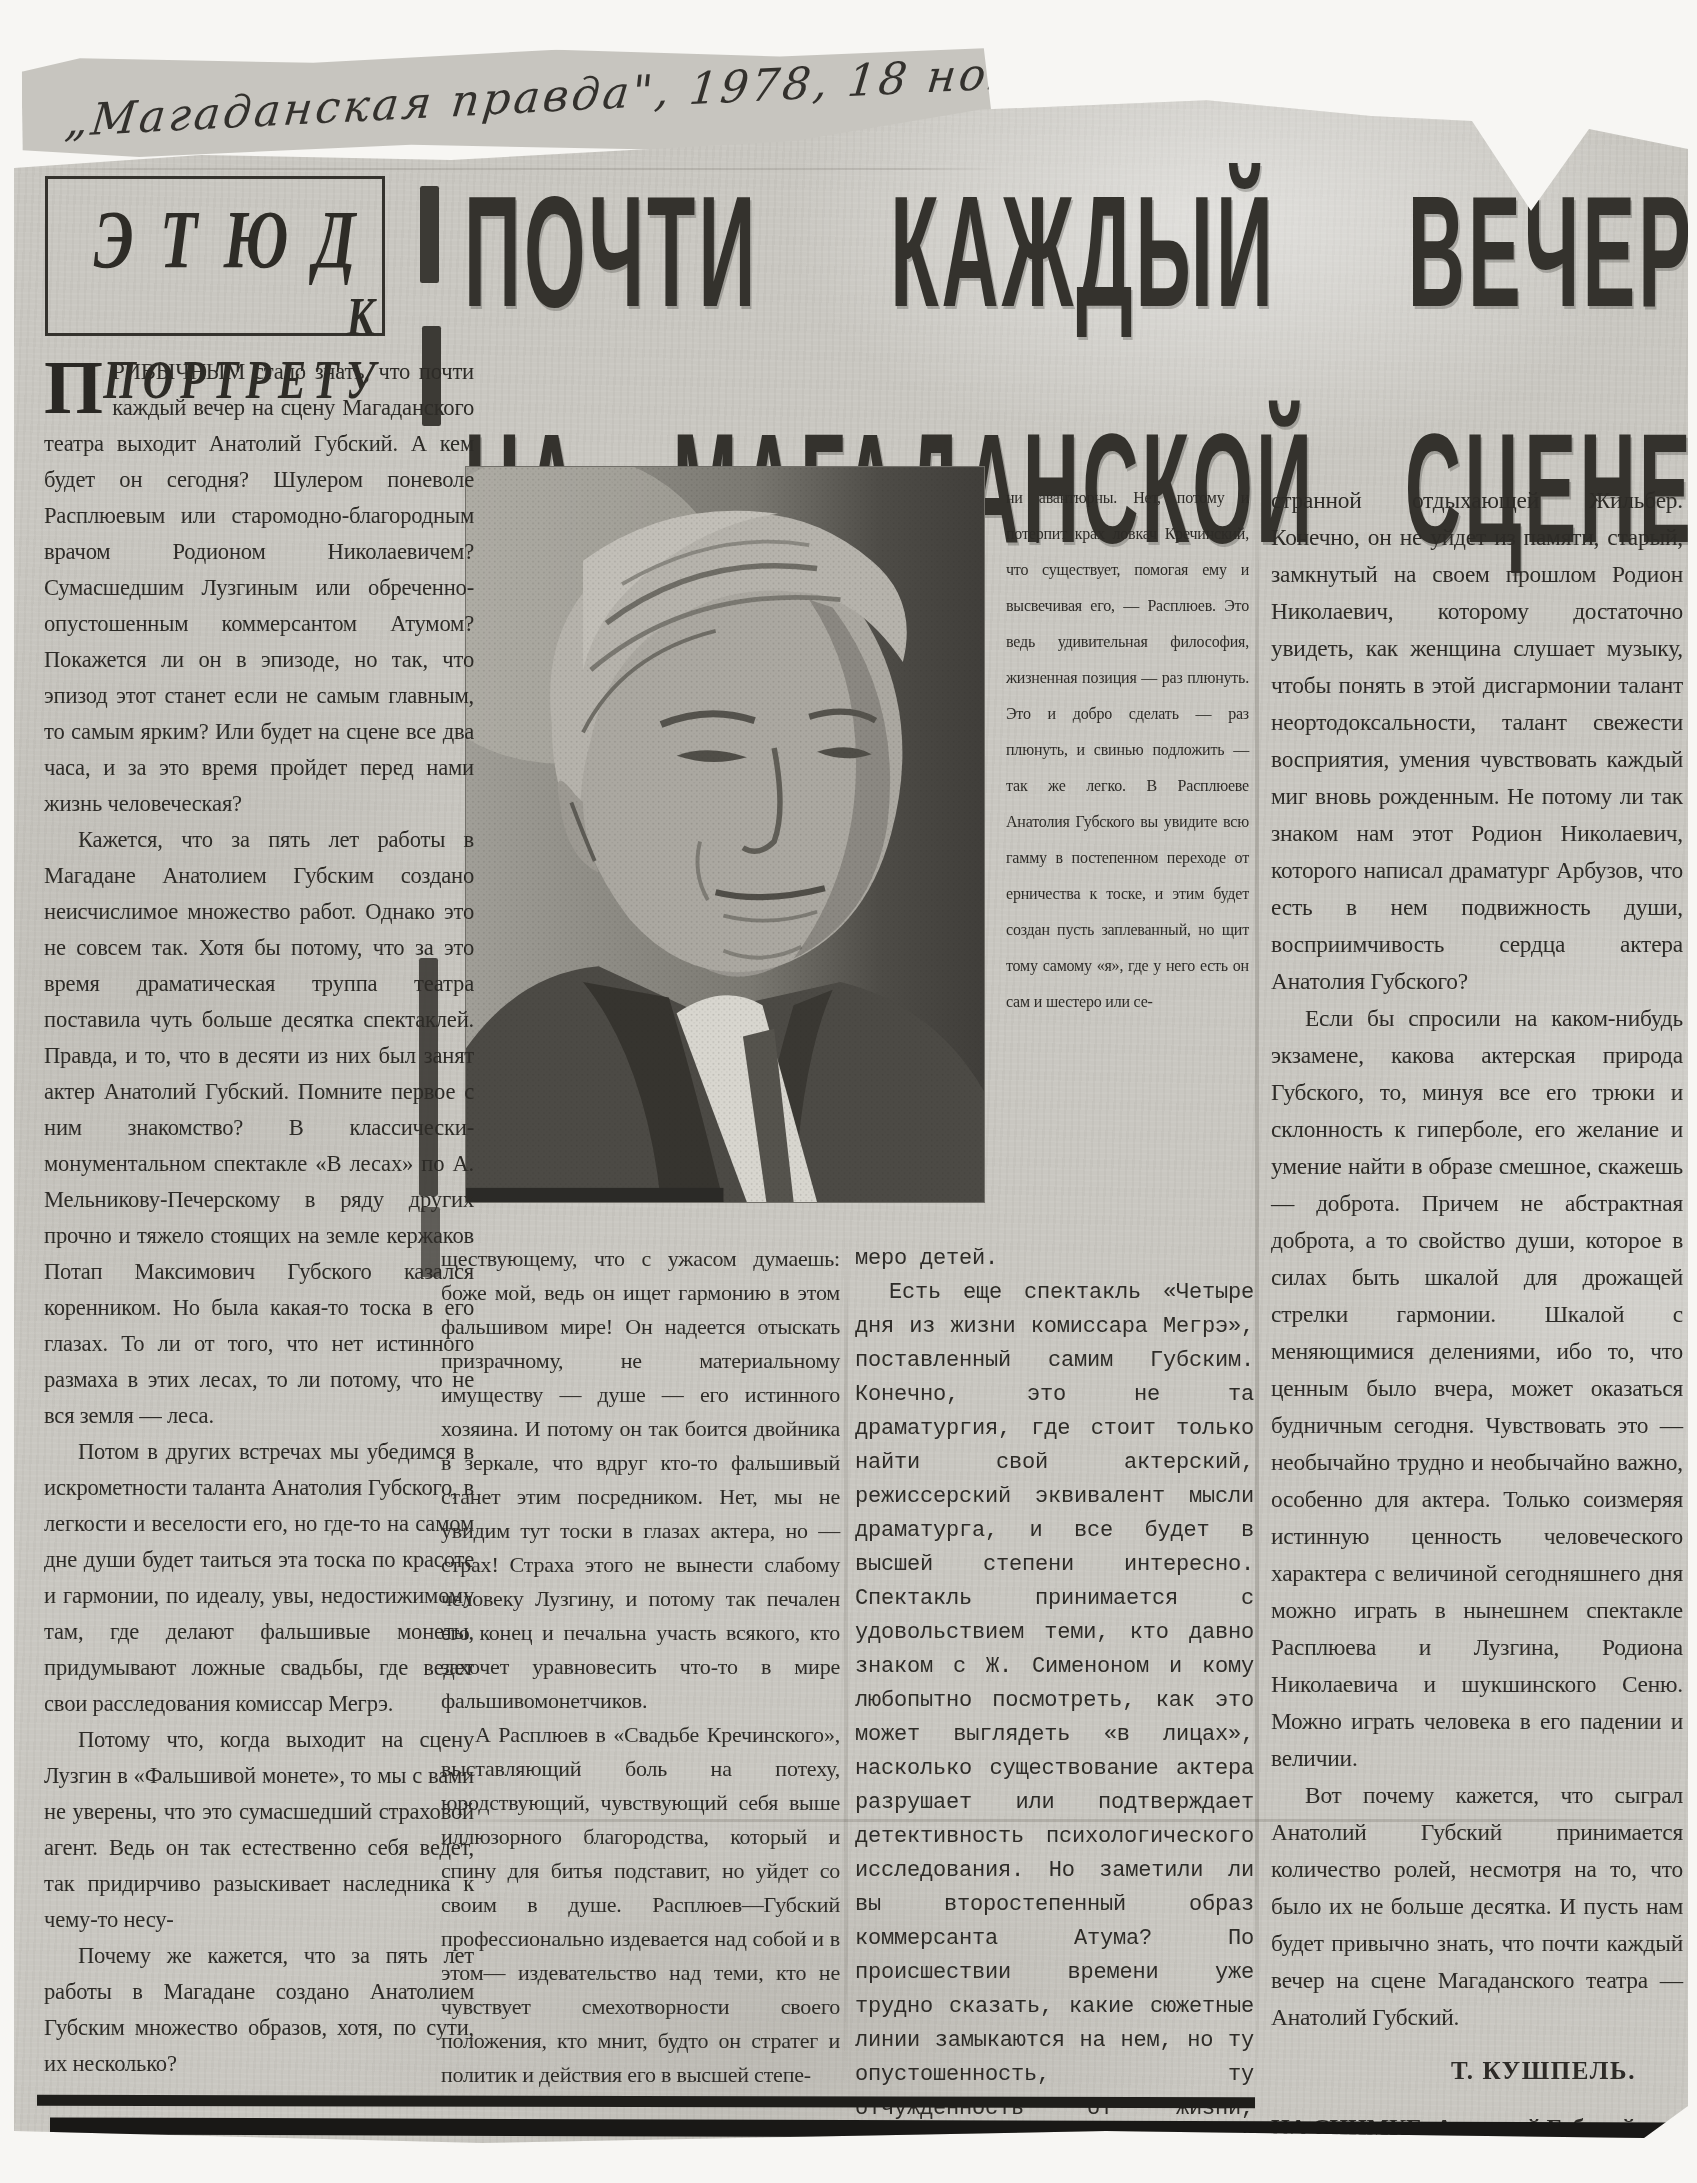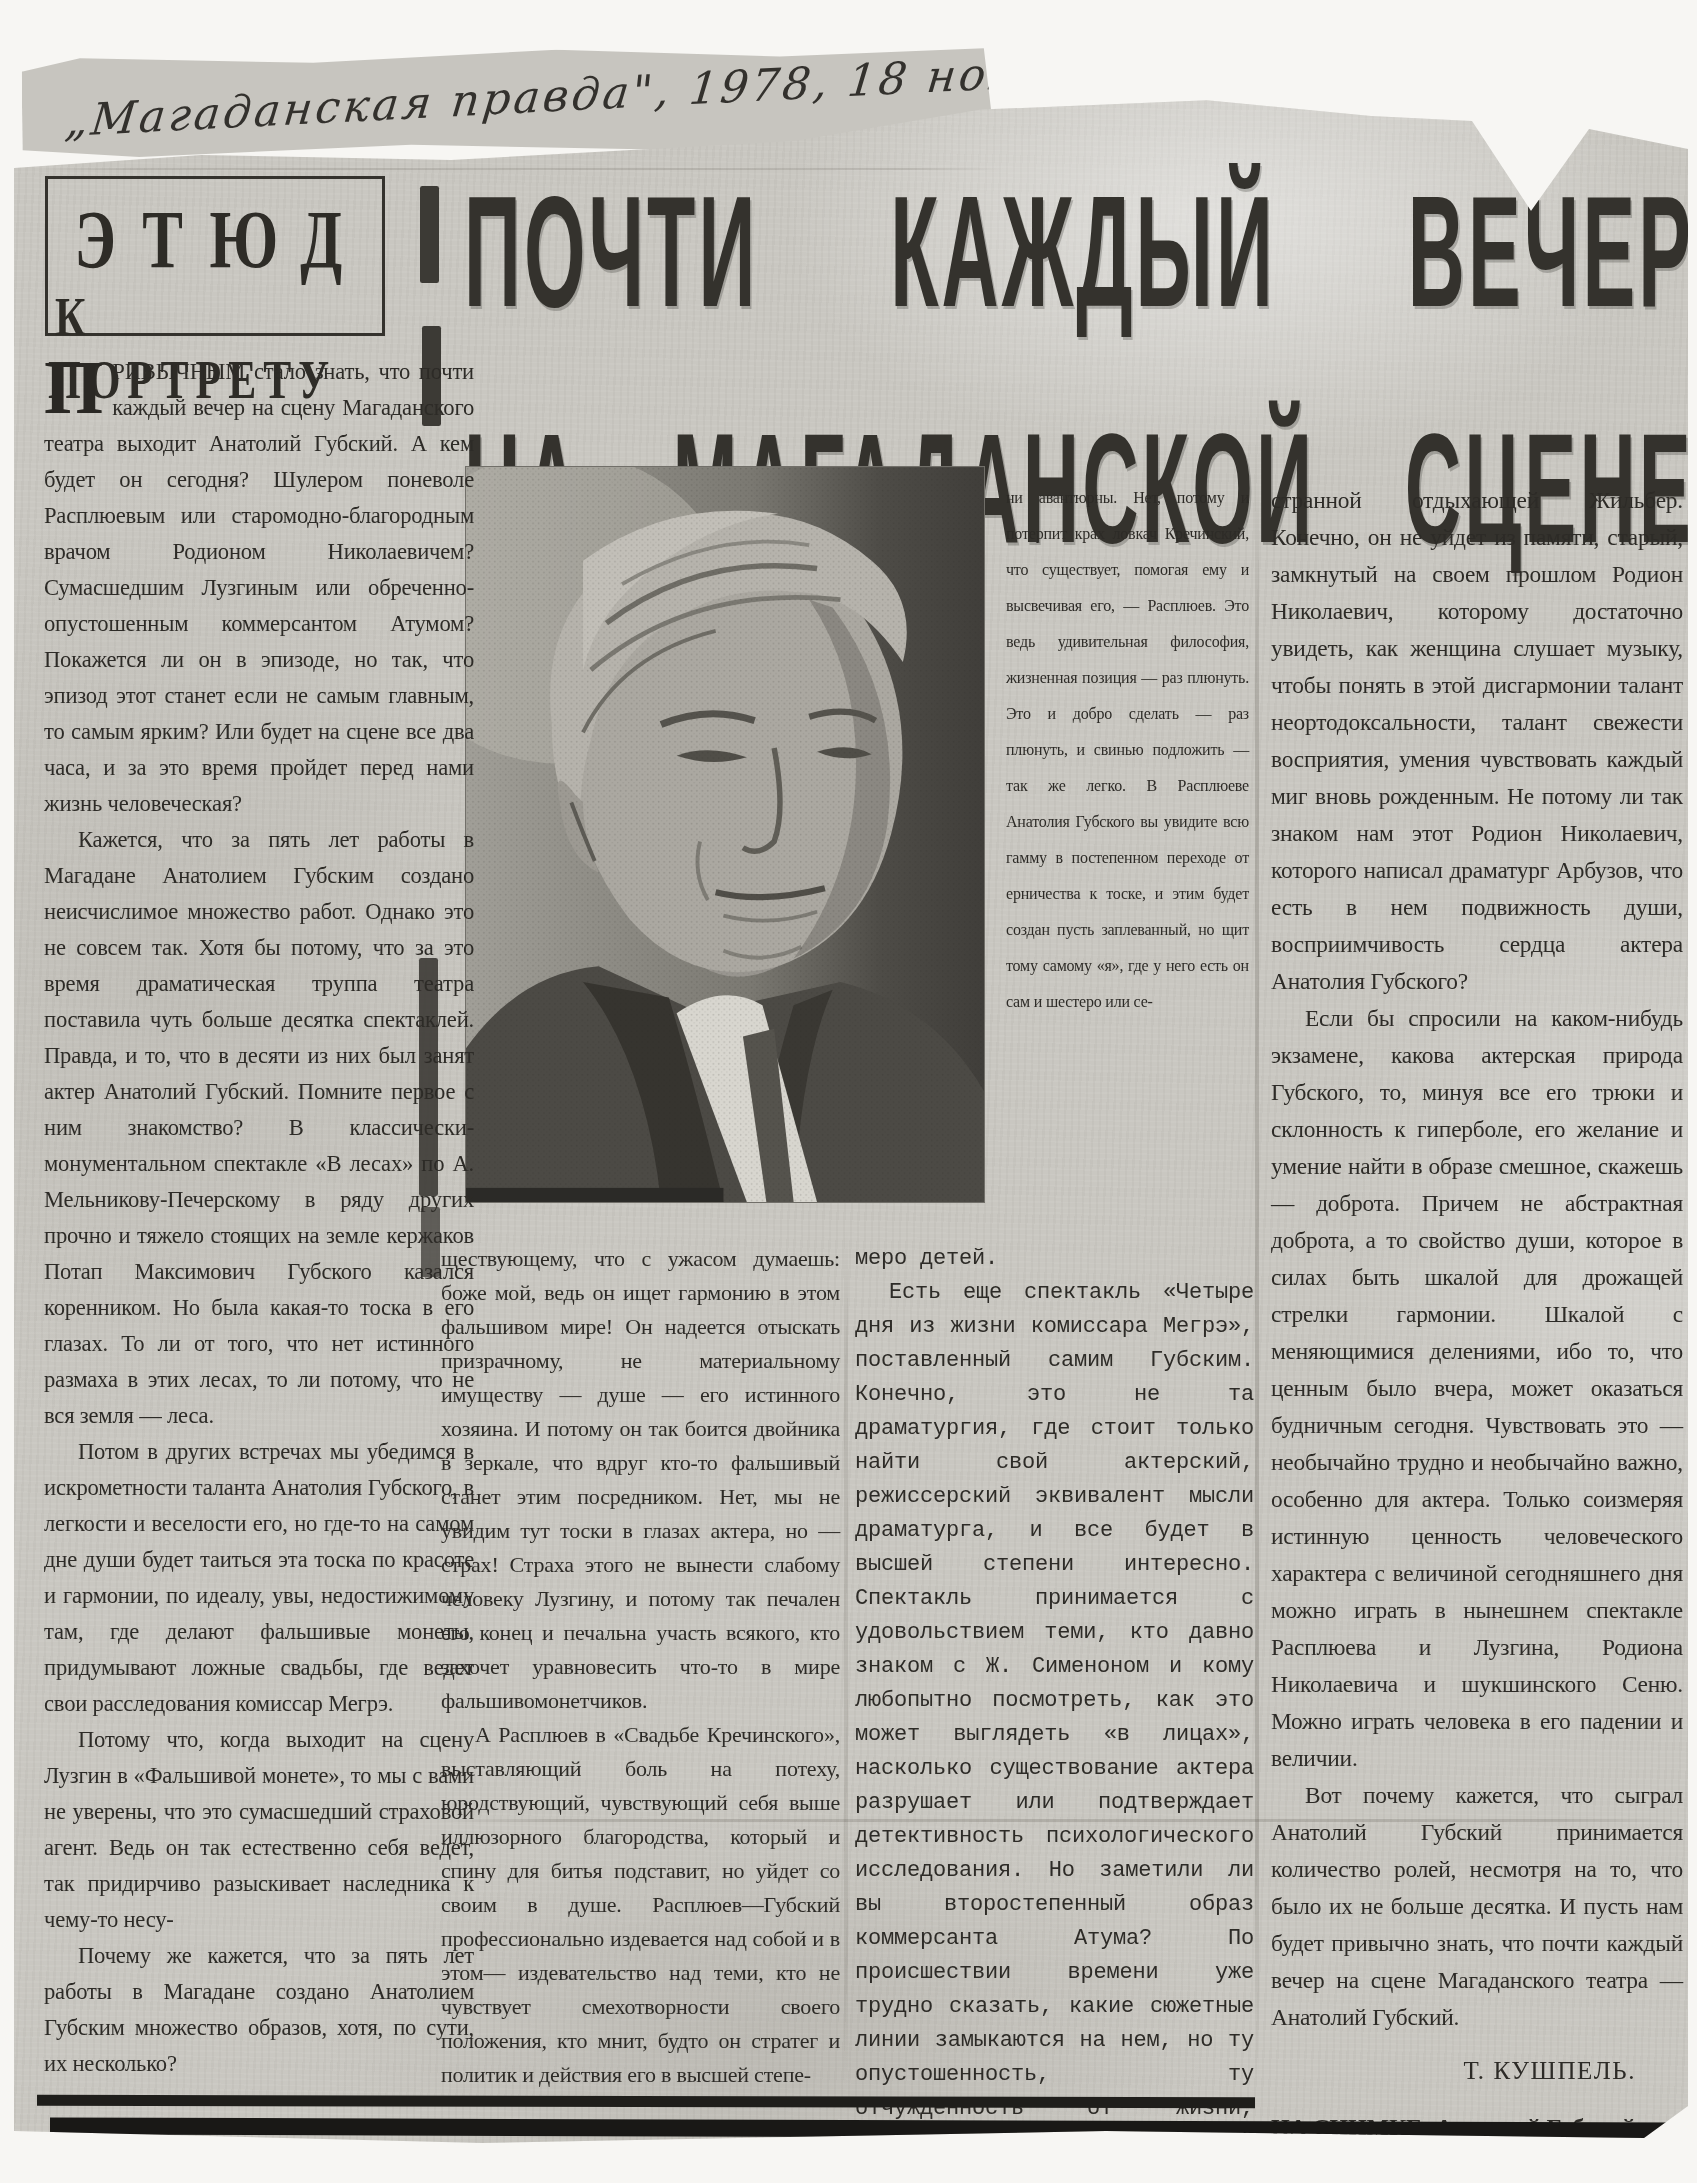--- a/index.html
+++ b/index.html
@@ -20,21 +20,21 @@
           radial-gradient(ellipse 624px 312px at 45% 94%, rgba(108,103,94,.14), transparent 72%),
           radial-gradient(ellipse 390px 546px at 96% 55%, rgba(255,255,255,.22), transparent 70%),
           repeating-linear-gradient(92deg, rgba(92,87,79,.045) 0 2.3px, rgba(0,0,0,0) 2.3px 7px),
           repeating-linear-gradient(1deg, rgba(255,255,255,.05) 0 1.6px, rgba(0,0,0,0) 1.6px 5.5px);
         clip-path:polygon(0 74px,187px 61px,437px 66px,780px 47px,967px 15.6px,1193px 6.2px,1357px 22px,
                   1458px 27px,1517px 117px,1575px 35px,1674px 55px,1674px 2012px,1630px 2044px,
                   1092px 2037px,468px 2049px,0 2037px);
         box-shadow:0 6.2px 15.6px rgba(0,0,0,.15);}
   
   #rubric{position:absolute;left:31px;top:82px;width:334px;height:154px;border:3.9px solid #34322d;
-          text-align:left;color:#2e2c27;}
+          text-align:right;color:#2e2c27;font-style:italic;}
   .rubric-l1{margin-top:14px;font-weight:bold;font-size:61px;letter-spacing:26.5px;text-indent:26.5px;
           transform:scaleY(1.35);transform-origin:top center;font-family:"Liberation Serif",serif;}
   .rubric-l2{margin-top:23.4px;font-weight:bold;font-size:42px;letter-spacing:7px;text-indent:7px;
           transform:scaleY(1.3);transform-origin:top center;font-family:"Liberation Serif",serif;}
   
   .mark{position:absolute;width:18.7px;background:#3c3a35;border-radius:2.3px;}
   #mark1{left:406px;top:92px;height:97px;}
   #mark2{left:408px;top:232px;height:100px;}
   #mark3{left:405px;top:864px;height:238px;opacity:.9;}
   #mark4{left:407px;top:1113px;height:70px;opacity:.75;}
@@ -53,21 +53,21 @@
   .col{position:absolute;color:#2d2b27;text-align:justify;}
   .col p{margin:0;text-indent:34px;}
   .col p.cont{text-indent:0;}
   #col1{left:30px;top:260px;width:430px;font-size:22.6px;line-height:36px;letter-spacing:-0.2px;}
   #col2{left:427px;top:1148px;width:399px;font-size:22px;line-height:34px;letter-spacing:-0.2px;}
   #col3{left:841px;top:1148px;width:399px;font-size:22px;line-height:34px;letter-spacing:-0.2px;font-family:Liberation Mono, monospace;}
   #col4{left:992px;top:386px;width:243px;font-size:16px;line-height:36px;letter-spacing:-0.2px;}
   #col5{left:1257px;top:388px;width:412px;font-size:23.4px;line-height:37px;letter-spacing:-0.2px;}
   .dropcap{float:left;font-size:76px;line-height:61px;font-weight:bold;margin:3.1px 9.4px 0 0;color:#2a2824;}
   .lead{text-indent:0 !important;}
-  #byline{margin-top:15.6px;text-align:right;padding-right:47px;font-weight:normal;font-size:25px;letter-spacing:1.6px;text-indent:0;}
+  #byline{margin-top:15.6px;text-align:right;padding-right:47px;font-weight:bold;font-size:25px;letter-spacing:1.6px;text-indent:0;}
   #caption{margin-top:20px;font-weight:bold;font-size:24px;text-indent:0;}
   #credit{margin-top:23.4px;font-weight:bold;font-size:24px;text-align:center;padding-left:133px;text-indent:0;}
   
   .hrule{position:absolute;background:#1f1e1b;}
   #rule1{left:23.4px;top:2002px;width:1218px;height:11px;transform:rotate(.12deg);}
   #rule2{left:36px;top:2026px;width:1627px;height:17px;transform:rotate(.18deg);background:#191816;}
   
   .crease-v{position:absolute;width:3.9px;background:linear-gradient(to bottom,transparent,rgba(80,75,66,.22) 15%,rgba(80,75,66,.22) 85%,transparent);}
   #creaseA{left:1241px;top:359px;height:1630px;}
   #creaseB{left:830px;top:1135px;height:858px;opacity:.6;}

